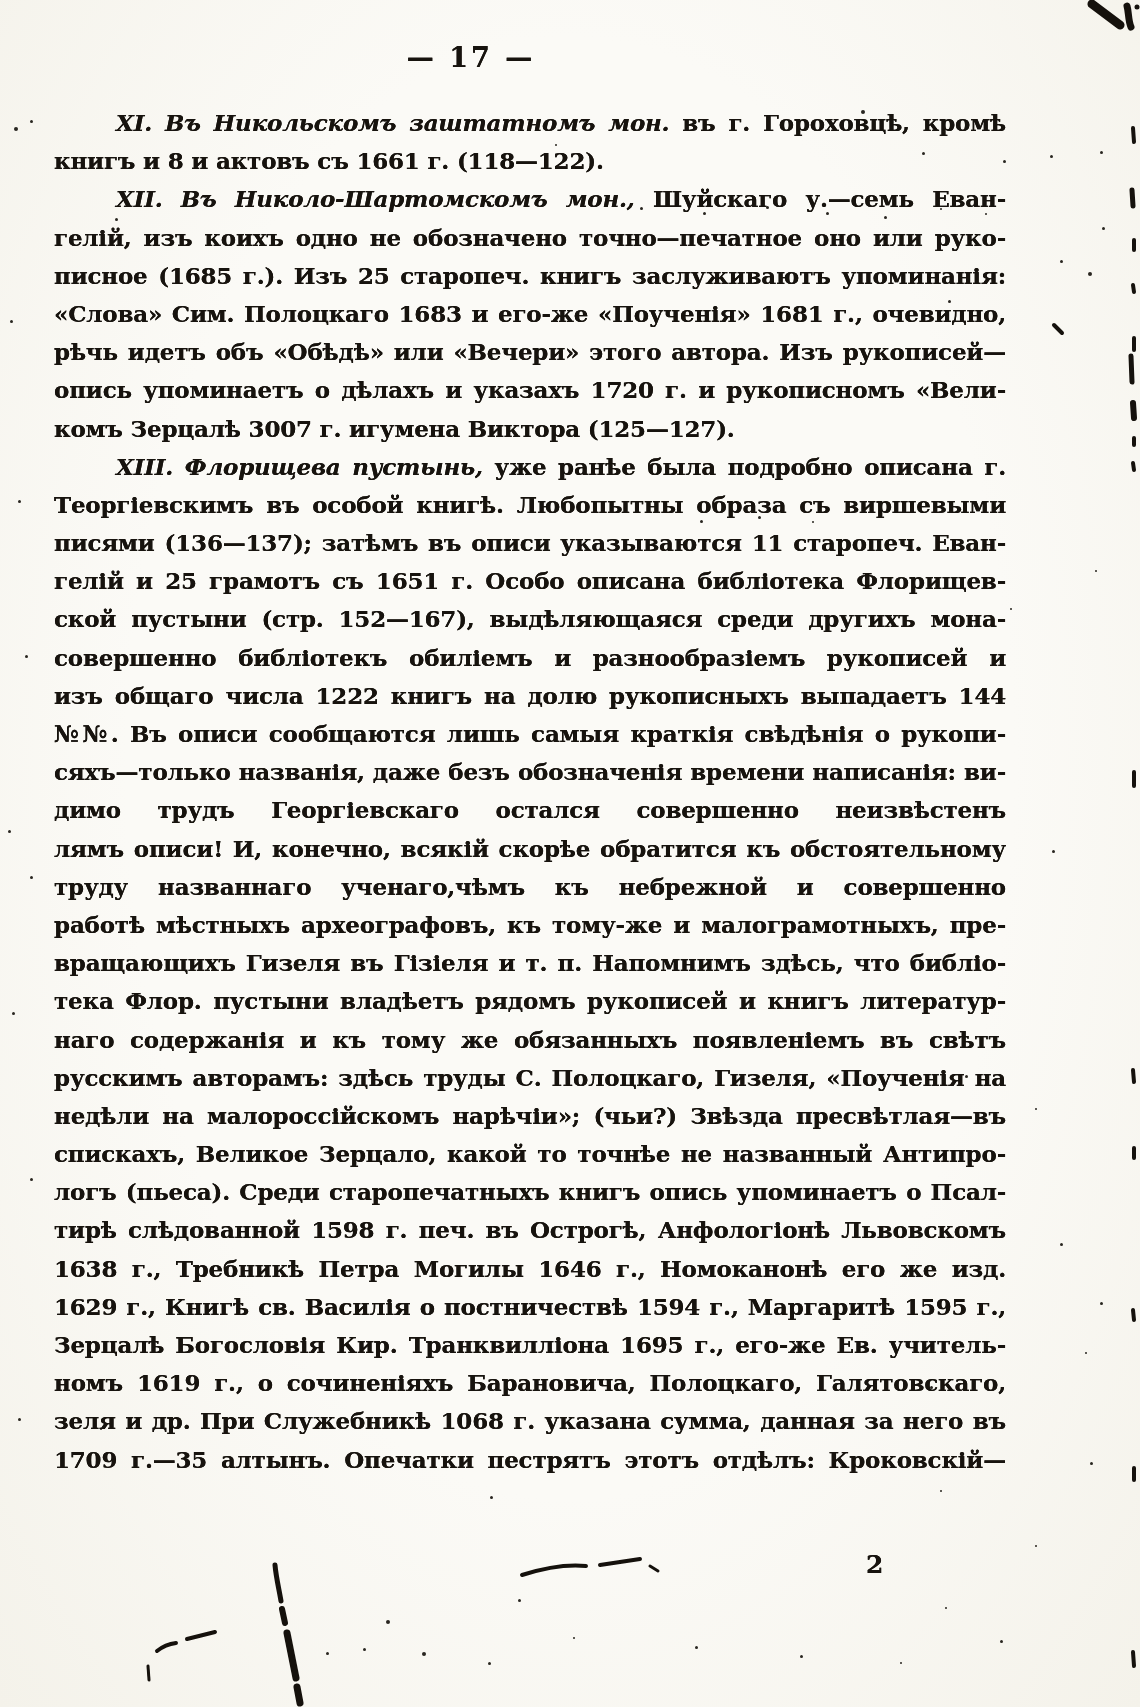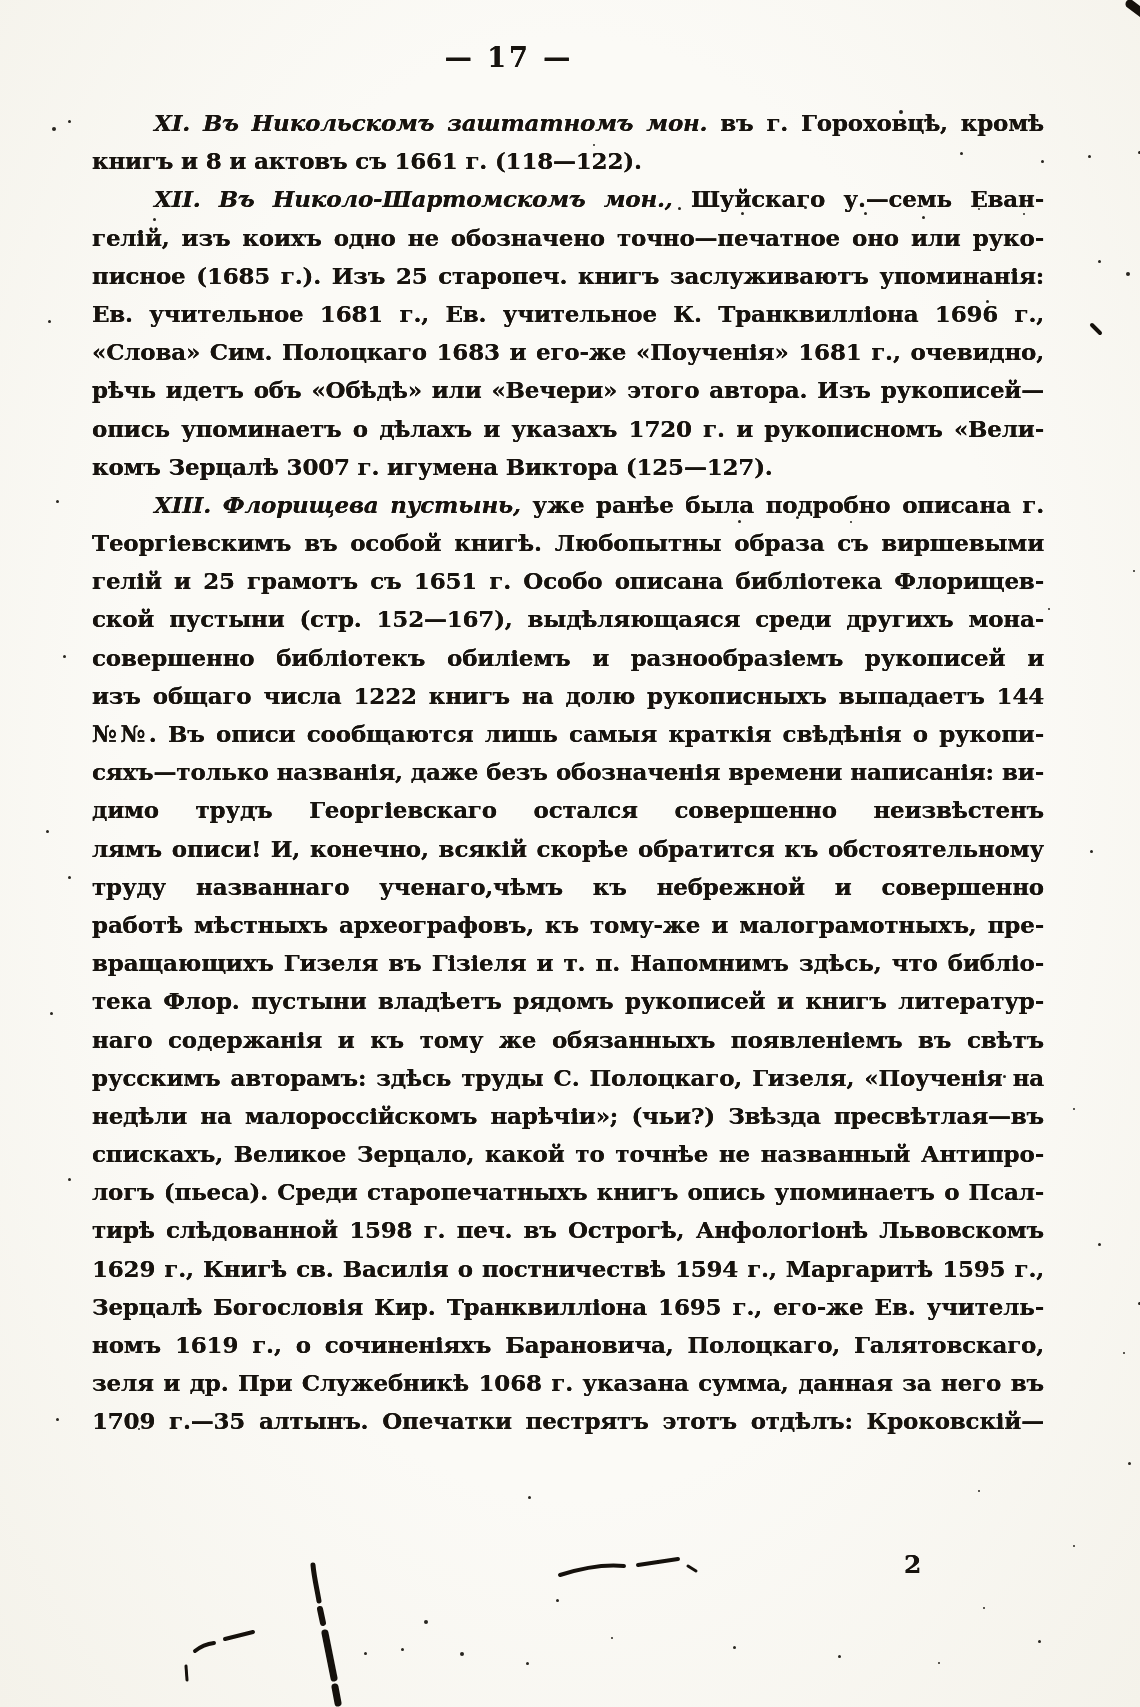--- a/index.html
+++ b/index.html
@@ -2,21 +2,21 @@
 <html><head>
 <meta charset="utf-8">
 <style>
   html,body{margin:0;padding:0;}
   body{
     width:1140px;height:1707px;position:relative;overflow:hidden;
     background:radial-gradient(ellipse at 50% 45%, #fbfaf6 55%, #f4f2ea 100%);
     font-family:"DejaVu Serif","Liberation Serif",serif;
     color:#17130e;
   }
-  .page{position:absolute;inset:0;margin-left:38px;}
+  .page{position:absolute;inset:0;}
   .header{
     position:absolute;top:42px;left:54px;width:952px;box-sizing:border-box;
     padding-right:118px;text-align:center;
     font-size:27px;font-weight:bold;letter-spacing:3px;
     text-shadow:0 0 .5px #17130e;
   }
   .text-block{
     position:absolute;top:104px;left:54px;width:952px;
     font-size:23px;font-weight:bold;letter-spacing:-0.2px;
     text-shadow:0 0 .5px #17130e;
@@ -78,45 +78,46 @@
   </svg>
 
   <div class="header">— 17 —</div>
 
   <div class="text-block" id="text-block">
       <div class="line indent"><span class="it">XI. Въ Никольскомъ заштатномъ мон.</span><span> въ г. Гороховцѣ, кромѣ</span></div>
       <div class="line flush"><span>книгъ и 8 и актовъ съ 1661 г. (118—122).</span></div>
       <div class="line indent"><span class="it">XII. Въ Николо-Шартомскомъ мон.,</span><span> Шуйскаго у.—семь Еван-</span></div>
       <div class="line"><span>гелій, изъ коихъ одно не обозначено точно—печатное оно или руко-</span></div>
       <div class="line"><span>писное (1685 г.). Изъ 25 старопеч. книгъ заслуживаютъ упоминанія:</span></div>
-      <div class="line"><span>Ев. учительное 1681 г., Ев. учительное К. Транквилліона 1696 г.,</span></div>
       <div class="line"><span>«Слова» Сим. Полоцкаго 1683 и его-же «Поученія» 1681 г., очевидно,</span></div>
       <div class="line"><span>рѣчь идетъ объ «Обѣдѣ» или «Вечери» этого автора. Изъ рукописей—</span></div>
       <div class="line"><span>опись упоминаетъ о дѣлахъ и указахъ 1720 г. и рукописномъ «Вели-</span></div>
       <div class="line flush"><span>комъ Зерцалѣ 3007 г. игумена Виктора (125—127).</span></div>
       <div class="line indent"><span class="it">XIII. Флорищева пустынь,</span><span> уже ранѣе была подробно описана г.</span></div>
       <div class="line"><span>Теоргіевскимъ въ особой книгѣ. Любопытны образа съ виршевыми над-</span></div>
+      <div class="line"><span>писями (136—137); затѣмъ въ описи указываются 11 старопеч. Еван-</span></div>
       <div class="line"><span>гелій и 25 грамотъ съ 1651 г. Особо описана библіотека Флорищев-</span></div>
       <div class="line"><span>ской пустыни (стр. 152—167), выдѣляющаяся среди другихъ мона-</span></div>
       <div class="line"><span>совершенно библіотекъ обиліемъ и разнообразіемъ рукописей и книгъ:</span></div>
       <div class="line"><span>изъ общаго числа 1222 книгъ на долю рукописныхъ выпадаетъ 144</span></div>
       <div class="line"><span>№№. Въ описи сообщаются лишь самыя краткія свѣдѣнія о рукопи-</span></div>
       <div class="line"><span>сяхъ—только названія, даже безъ обозначенія времени написанія: ви-</span></div>
       <div class="line"><span>димо трудъ Георгіевскаго остался совершенно неизвѣстенъ составите-</span></div>
       <div class="line"><span>лямъ описи! И, конечно, всякій скорѣе обратится къ обстоятельному</span></div>
       <div class="line"><span>труду названнаго ученаго,чѣмъ къ небрежной и совершенно безполезной</span></div>
       <div class="line"><span>работѣ мѣстныхъ археографовъ, къ тому-же и малограмотныхъ, пре-</span></div>
       <div class="line"><span>вращающихъ Гизеля въ Гізіеля и т. п. Напомнимъ здѣсь, что библіо-</span></div>
       <div class="line"><span>тека Флор. пустыни владѣетъ рядомъ рукописей и книгъ литератур-</span></div>
       <div class="line"><span>наго содержанія и къ тому же обязанныхъ появленіемъ въ свѣтъ южно-</span></div>
       <div class="line"><span>русскимъ авторамъ: здѣсь труды С. Полоцкаго, Гизеля, «Поученія на всѣ</span></div>
       <div class="line"><span>недѣли на малороссійскомъ нарѣчіи»; (чьи?) Звѣзда пресвѣтлая—въ двухъ</span></div>
       <div class="line"><span>спискахъ, Великое Зерцало, какой то точнѣе не названный Антипро-</span></div>
       <div class="line"><span>логъ (пьеса). Среди старопечатныхъ книгъ опись упоминаетъ о Псал-</span></div>
       <div class="line"><span>тирѣ слѣдованной 1598 г. печ. въ Острогѣ, Анфологіонѣ Львовскомъ</span></div>
+      <div class="line"><span>1638 г., Требникѣ Петра Могилы 1646 г., Номоканонѣ его же изд.</span></div>
       <div class="line"><span>1629 г., Книгѣ св. Василія о постничествѣ 1594 г., Маргаритѣ 1595 г.,</span></div>
       <div class="line"><span>Зерцалѣ Богословія Кир. Транквилліона 1695 г., его-же Ев. учитель-</span></div>
       <div class="line"><span>номъ 1619 г., о сочиненіяхъ Барановича, Полоцкаго, Галятовскаго, Ги-</span></div>
       <div class="line"><span>зеля и др. При Служебникѣ 1068 г. указана сумма, данная за него въ</span></div>
       <div class="line"><span>1709 г.—35 алтынъ. Опечатки пестрятъ этотъ отдѣлъ: Кроковскій—сдѣ-</span></div>
     </div>
 
   <div class="sig">2</div>
 
   <div id="specks">

